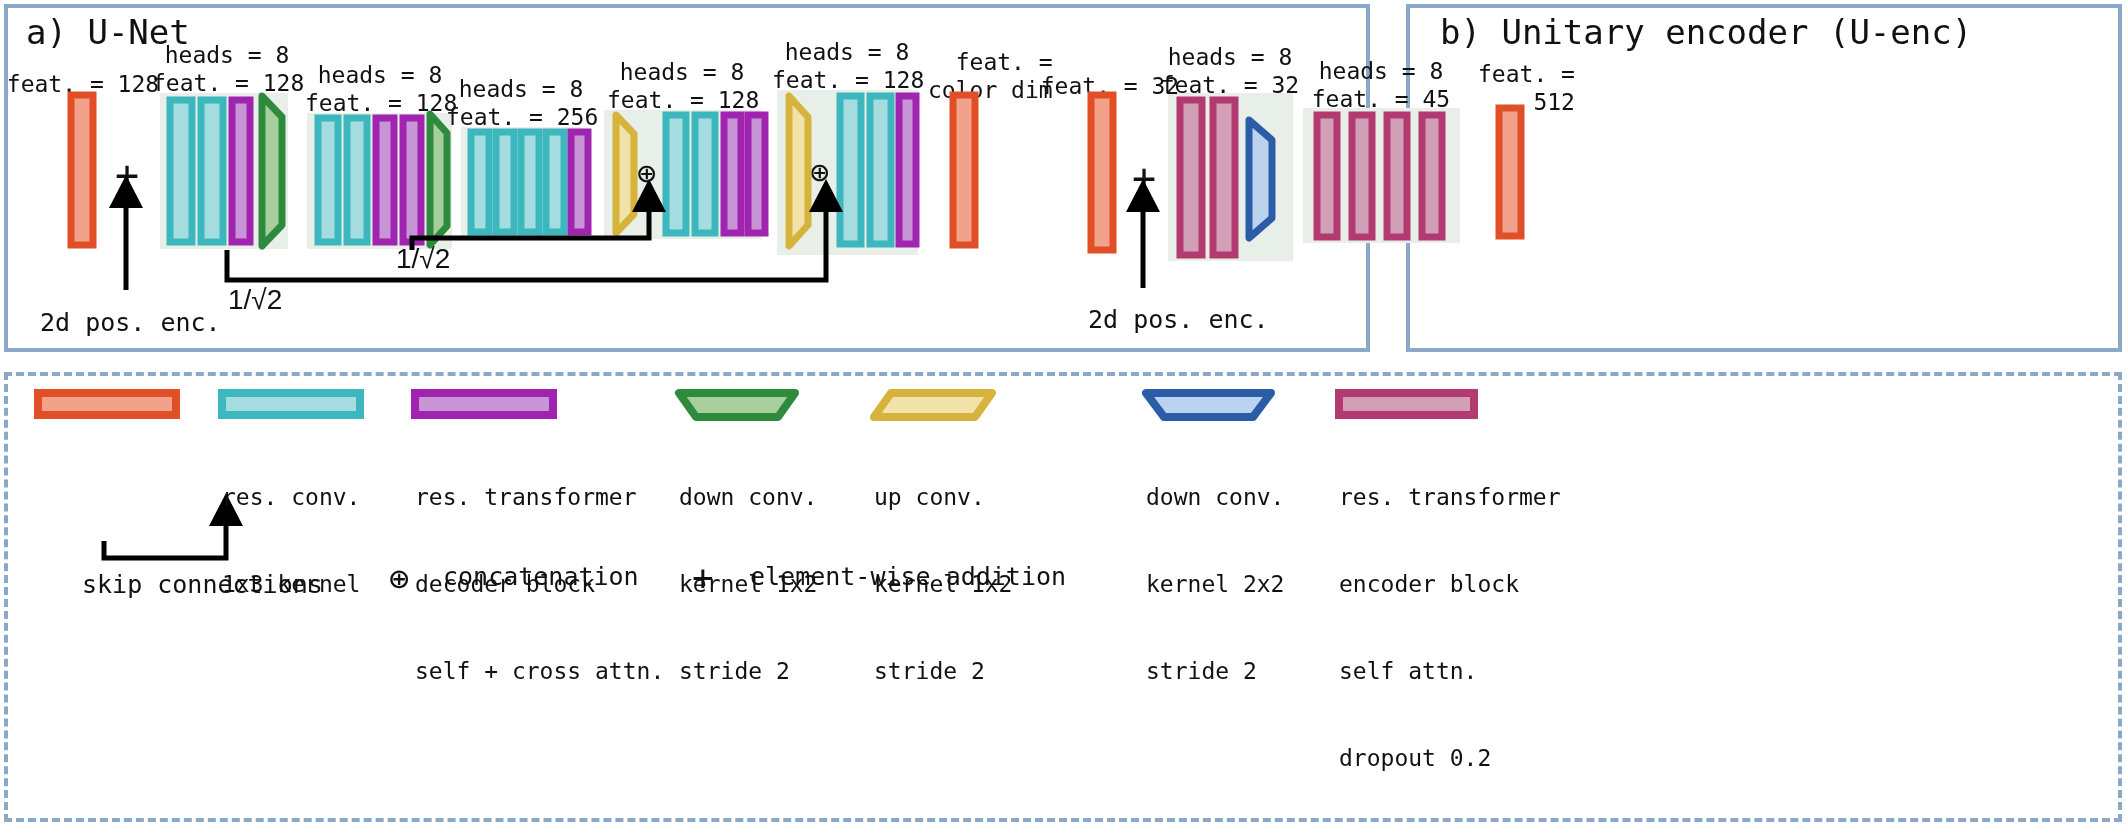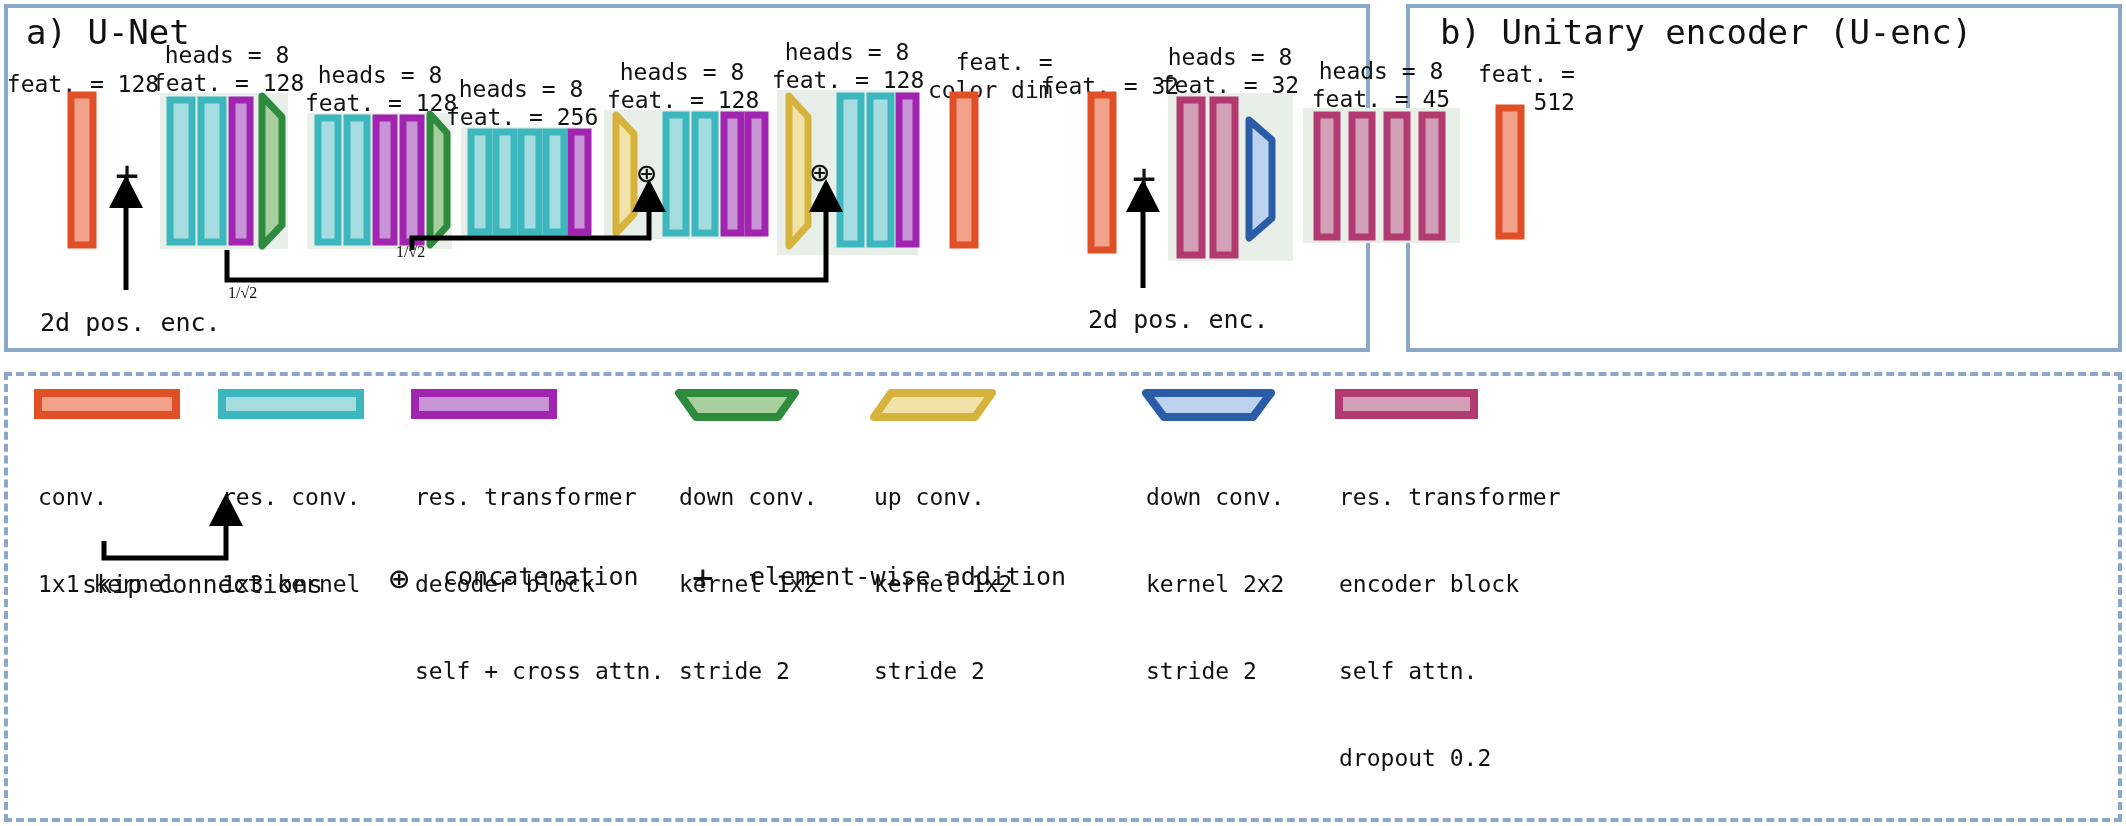--- a/index.html
+++ b/index.html
@@ -6,21 +6,21 @@
   body{width:2126px;height:826px;font-family:"DejaVu Sans Mono","Liberation Mono",monospace;color:#111;}
   #root{position:relative;width:2126px;height:826px;overflow:hidden;}
   .panel{position:absolute;border:4px solid #8aa8c8;background:#fff;box-sizing:border-box;}
   .legendbox{position:absolute;border:4px dashed #8aa8c8;background:#fff;box-sizing:border-box;}
   .ptitle{position:absolute;font-size:34px;font-weight:400;letter-spacing:0px;white-space:nowrap;}
   .cap{position:absolute;font-size:23px;line-height:28px;white-space:nowrap;text-align:center;}
   .capl{position:absolute;font-size:23px;line-height:28px;white-space:nowrap;text-align:right;}
   .groupbg{position:absolute;background:#e8eee8;}
   .svgwrap{position:absolute;left:0;top:0;width:2126px;height:826px;pointer-events:none;overflow:visible;}
   .lgtext{position:absolute;font-size:23px;line-height:29px;white-space:pre;}
-  .frac{position:absolute;font-family:Liberation Serif, serif;font-size:16px;white-space:nowrap;}
+  .frac{position:absolute;font-family:Liberation Sans, sans-serif;font-size:28px;white-space:nowrap;}
   .sym{position:absolute;font-size:30px;white-space:nowrap;}
   .botlbl{position:absolute;font-size:25px;white-space:nowrap;}
 </style>
 </head>
 <body>
 
 <div id="root">
 
   <div class="panel" style="left:4px;top:4px;width:1366px;height:348px;"></div>
   <div class="ptitle" style="left:26px;top:12px;">a) U-Net</div>
@@ -208,24 +208,20 @@
     </g>
     <g>
       <rect x="1339" y="393" width="135" height="22" fill="#d2a0b6" stroke="#b23a70" stroke-width="8"></rect>
     </g>
 
     <g>
       <polyline points="104,541 104,558 226,558 226,510" fill="none" stroke="#000" stroke-width="5" marker-end="url(#arrowhead)"></polyline>
     </g>
   </svg>
 
-  <div class="lgtext" style="left:38px;top:425px;">
-    <div>conv.</div>
-    <div>1x1 kernel</div>
-  </div>
   <div class="lgtext" style="left:222px;top:425px;">
     <div>res. conv.</div>
     <div>1x3 kernel</div>
   </div>
   <div class="lgtext" style="left:415px;top:425px;">
     <div>res. transformer</div>
     <div>decoder block</div>
     <div>self + cross attn.</div>
   </div>
   <div class="lgtext" style="left:679px;top:425px;">

